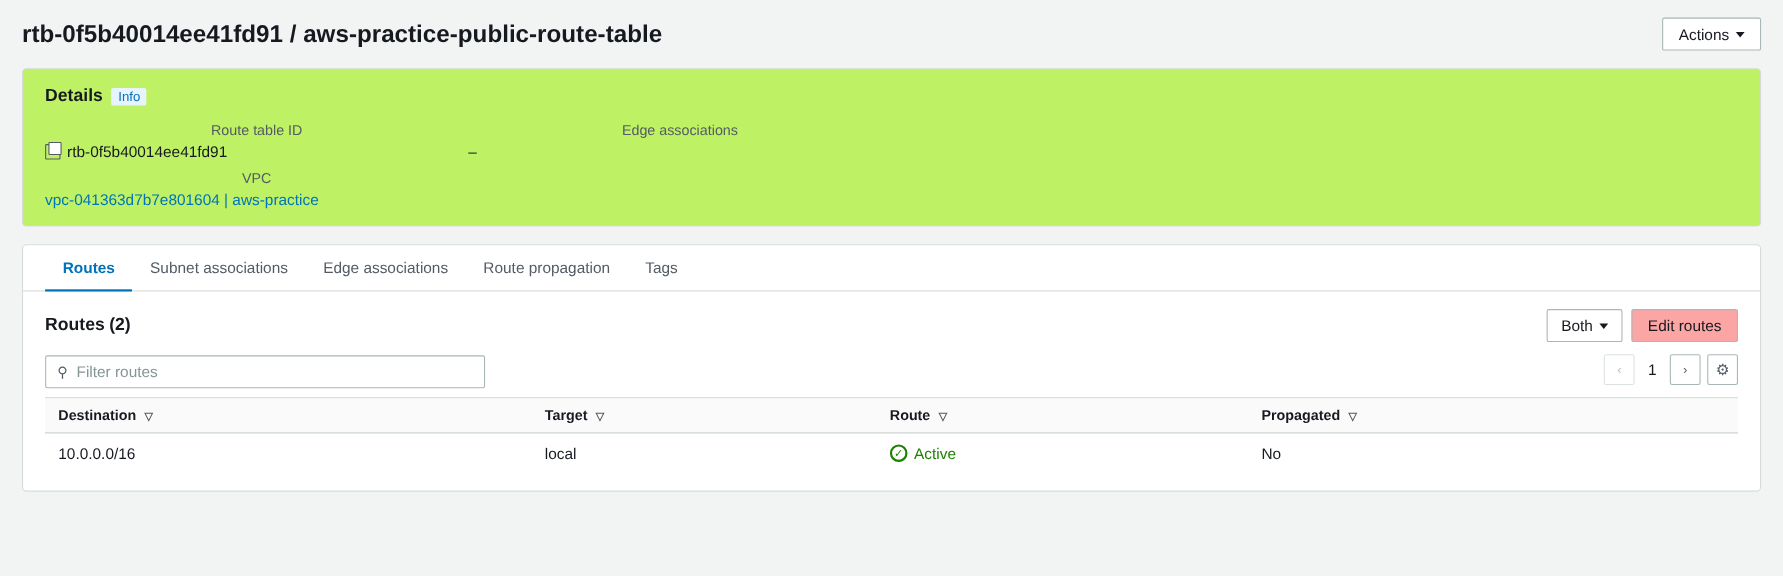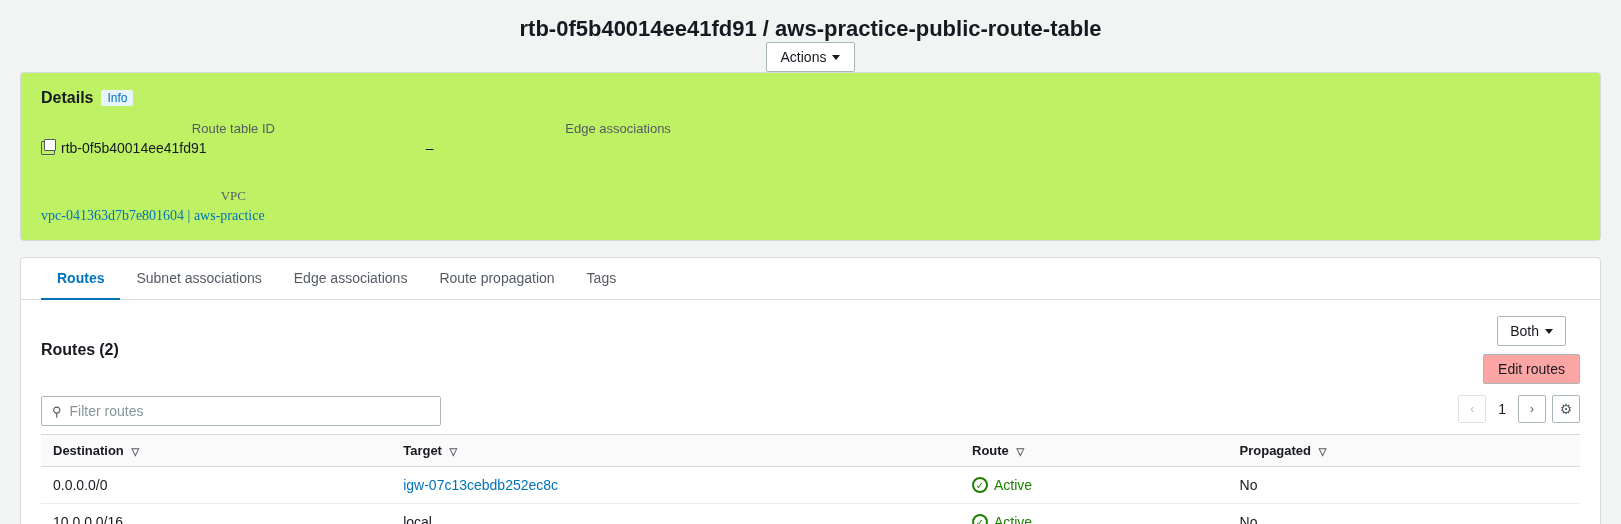--- a/index.html
+++ b/index.html
@@ -10,21 +10,21 @@
       color: #16191f;
     }
     .page-container {
       padding: 16px 20px;
       max-width: 1621px;
     }
     .page-header {
       display: flex;
       align-items: center;
       justify-content: space-between;
-      flex-direction: column;
+      margin-bottom: 16px;
     }
     .page-title {
       font-size: 22px;
       font-weight: 700;
       color: #16191f;
     }
     .actions-button {
       display: flex;
       align-items: center;
       gap: 6px;
@@ -152,21 +152,20 @@
       margin-bottom: 12px;
     }
     .routes-title {
       font-size: 16px;
       font-weight: 700;
     }
     .routes-actions {
       display: flex;
       align-items: center;
       gap: 8px;
-      flex-direction: column;
     }
     .both-button {
       display: flex;
       align-items: center;
       gap: 6px;
       padding: 6px 12px;
       border: 1px solid #aab7b8;
       background: #fff;
       border-radius: 2px;
       cursor: pointer;
@@ -317,21 +316,21 @@
       <span class="info-badge">Info</span>
     </div>
     <div class="details-grid">
 
       <div class="detail-item">
         <span class="detail-label">Route table ID</span>
         <div class="detail-value">
           <span class="copy-icon"></span>
           <span>rtb-0f5b40014ee41fd91</span>
         </div>
-        <div class="detail-item" style="margin-top:28px;font-family:Liberation Serif, serif;">
+        <div class="detail-item" style="margin-top:4px;">
           <span class="detail-label">VPC</span>
           <div class="detail-value link-value">
             <span>vpc-041363d7b7e801604 | aws-practice</span>
           </div>
         </div>
       </div>
 
 
 
       <div class="detail-item">
@@ -398,37 +397,20 @@
             </th>
             <th>
               <span>Propagated</span>
               <span class="sort-icon">▽</span>
             </th>
           </tr>
         </thead>
         <tbody>
           <tr class="table-row">
             <td>
-              <span>0.0.0.0/0</span>
-            </td>
-            <td>
-              <span class="link-text">igw-07c13cebdb252ec8c</span>
-            </td>
-            <td>
-              <span class="status-active">
-                <span class="status-icon">✓</span>
-                <span>Active</span>
-              </span>
-            </td>
-            <td>
-              <span>No</span>
-            </td>
-          </tr>
-          <tr class="table-row">
-            <td>
               <span>10.0.0.0/16</span>
             </td>
             <td>
               <span>local</span>
             </td>
             <td>
               <span class="status-active">
                 <span class="status-icon">✓</span>
                 <span>Active</span>
               </span>

